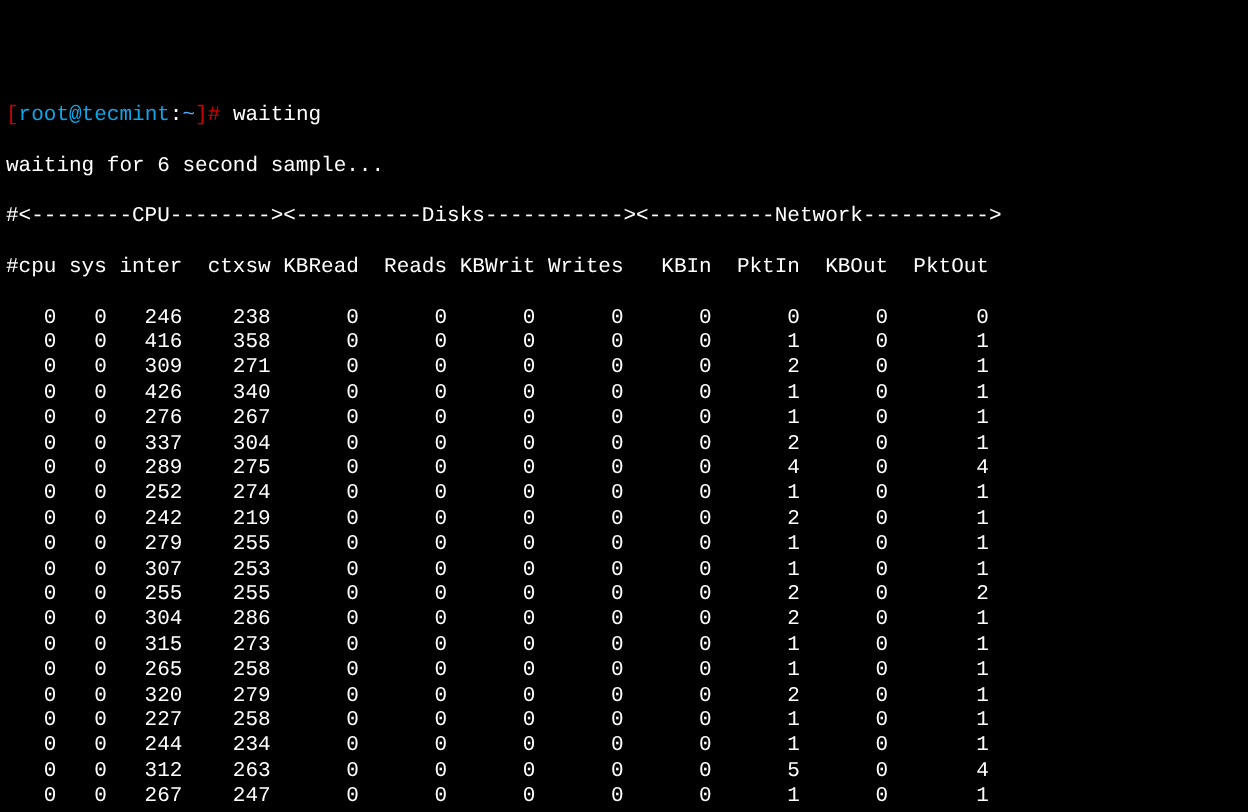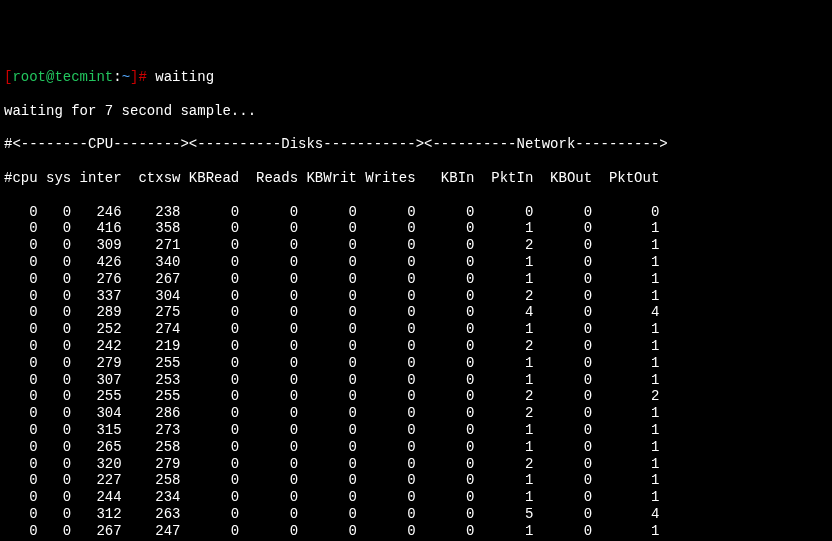--- a/index.html
+++ b/index.html
@@ -10,32 +10,32 @@
     font-size: 14px;
     line-height: 1.2;
     padding: 2px 4px;
     width: 832px;
     height: 541px;
     overflow: hidden;
     white-space: pre;
   }
   .prompt-line { white-space: pre; }
   .red { color: #c00; }
-  .green { color: #22c55e; }
+  .green { color: #0ea5e9; }
   .blue { color: #5af; }
   .white { color: #fff; }
   .row { white-space: pre; }
 </style>
 </head>
 <body>
 
 
 
 <div class="prompt-line"><span class="red">[</span><span class="green">root@tecmint</span><span class="white">:</span><span class="blue">~</span><span class="red">]</span><span class="red">#</span><span class="white"> waiting</span></div>
-<div class="row">waiting for 7 second sample...</div>
+<div class="row">waiting for 6 second sample...</div>
 <div class="row">#&lt;--------CPU--------&gt;&lt;----------Disks-----------&gt;&lt;----------Network----------&gt;</div>
 <div class="row">#cpu sys inter  ctxsw KBRead  Reads KBWrit Writes   KBIn  PktIn  KBOut  PktOut </div>
 <div id="rows1"><div class="row">   0   0   246    238      0      0      0      0      0      0      0       0 </div><div class="row">   0   0   416    358      0      0      0      0      0      1      0       1 </div><div class="row">   0   0   309    271      0      0      0      0      0      2      0       1 </div><div class="row">   0   0   426    340      0      0      0      0      0      1      0       1 </div><div class="row">   0   0   276    267      0      0      0      0      0      1      0       1 </div><div class="row">   0   0   337    304      0      0      0      0      0      2      0       1 </div><div class="row">   0   0   289    275      0      0      0      0      0      4      0       4 </div><div class="row">   0   0   252    274      0      0      0      0      0      1      0       1 </div><div class="row">   0   0   242    219      0      0      0      0      0      2      0       1 </div><div class="row">   0   0   279    255      0      0      0      0      0      1      0       1 </div><div class="row">   0   0   307    253      0      0      0      0      0      1      0       1 </div><div class="row">   0   0   255    255      0      0      0      0      0      2      0       2 </div><div class="row">   0   0   304    286      0      0      0      0      0      2      0       1 </div><div class="row">   0   0   315    273      0      0      0      0      0      1      0       1 </div><div class="row">   0   0   265    258      0      0      0      0      0      1      0       1 </div><div class="row">   0   0   320    279      0      0      0      0      0      2      0       1 </div><div class="row">   0   0   227    258      0      0      0      0      0      1      0       1 </div><div class="row">   0   0   244    234      0      0      0      0      0      1      0       1 </div><div class="row">   0   0   312    263      0      0      0      0      0      5      0       4 </div><div class="row">   0   0   267    247      0      0      0      0      0      1      0       1 </div><div class="row">   0   0   248    255      0      0      0      0      0      1      0       1 </div></div>
 
 
 
 
 
 
 

